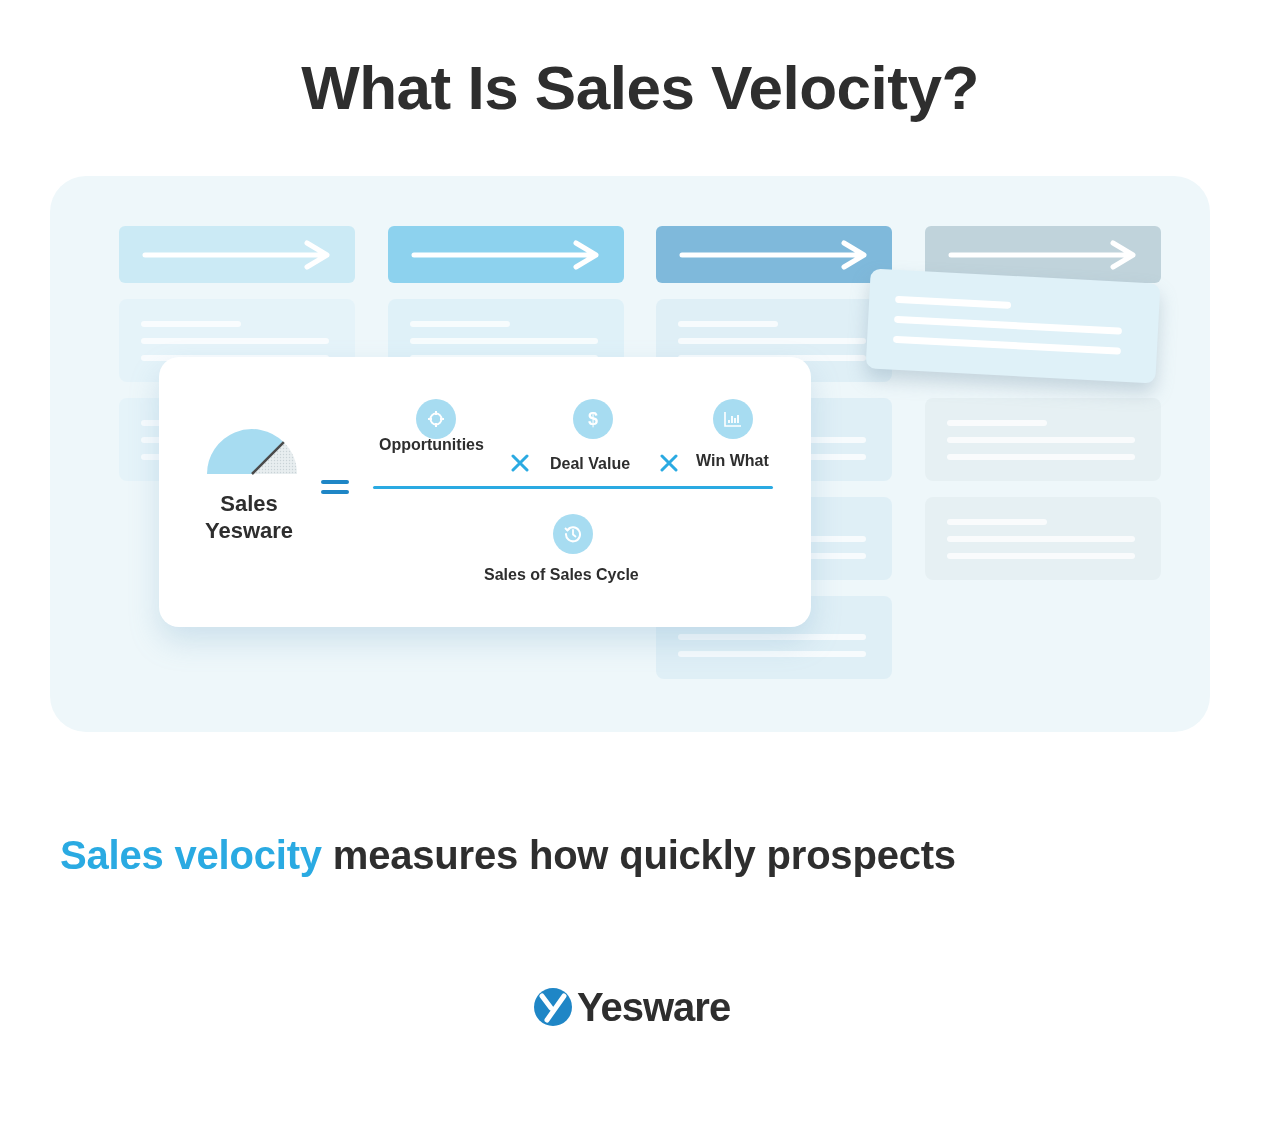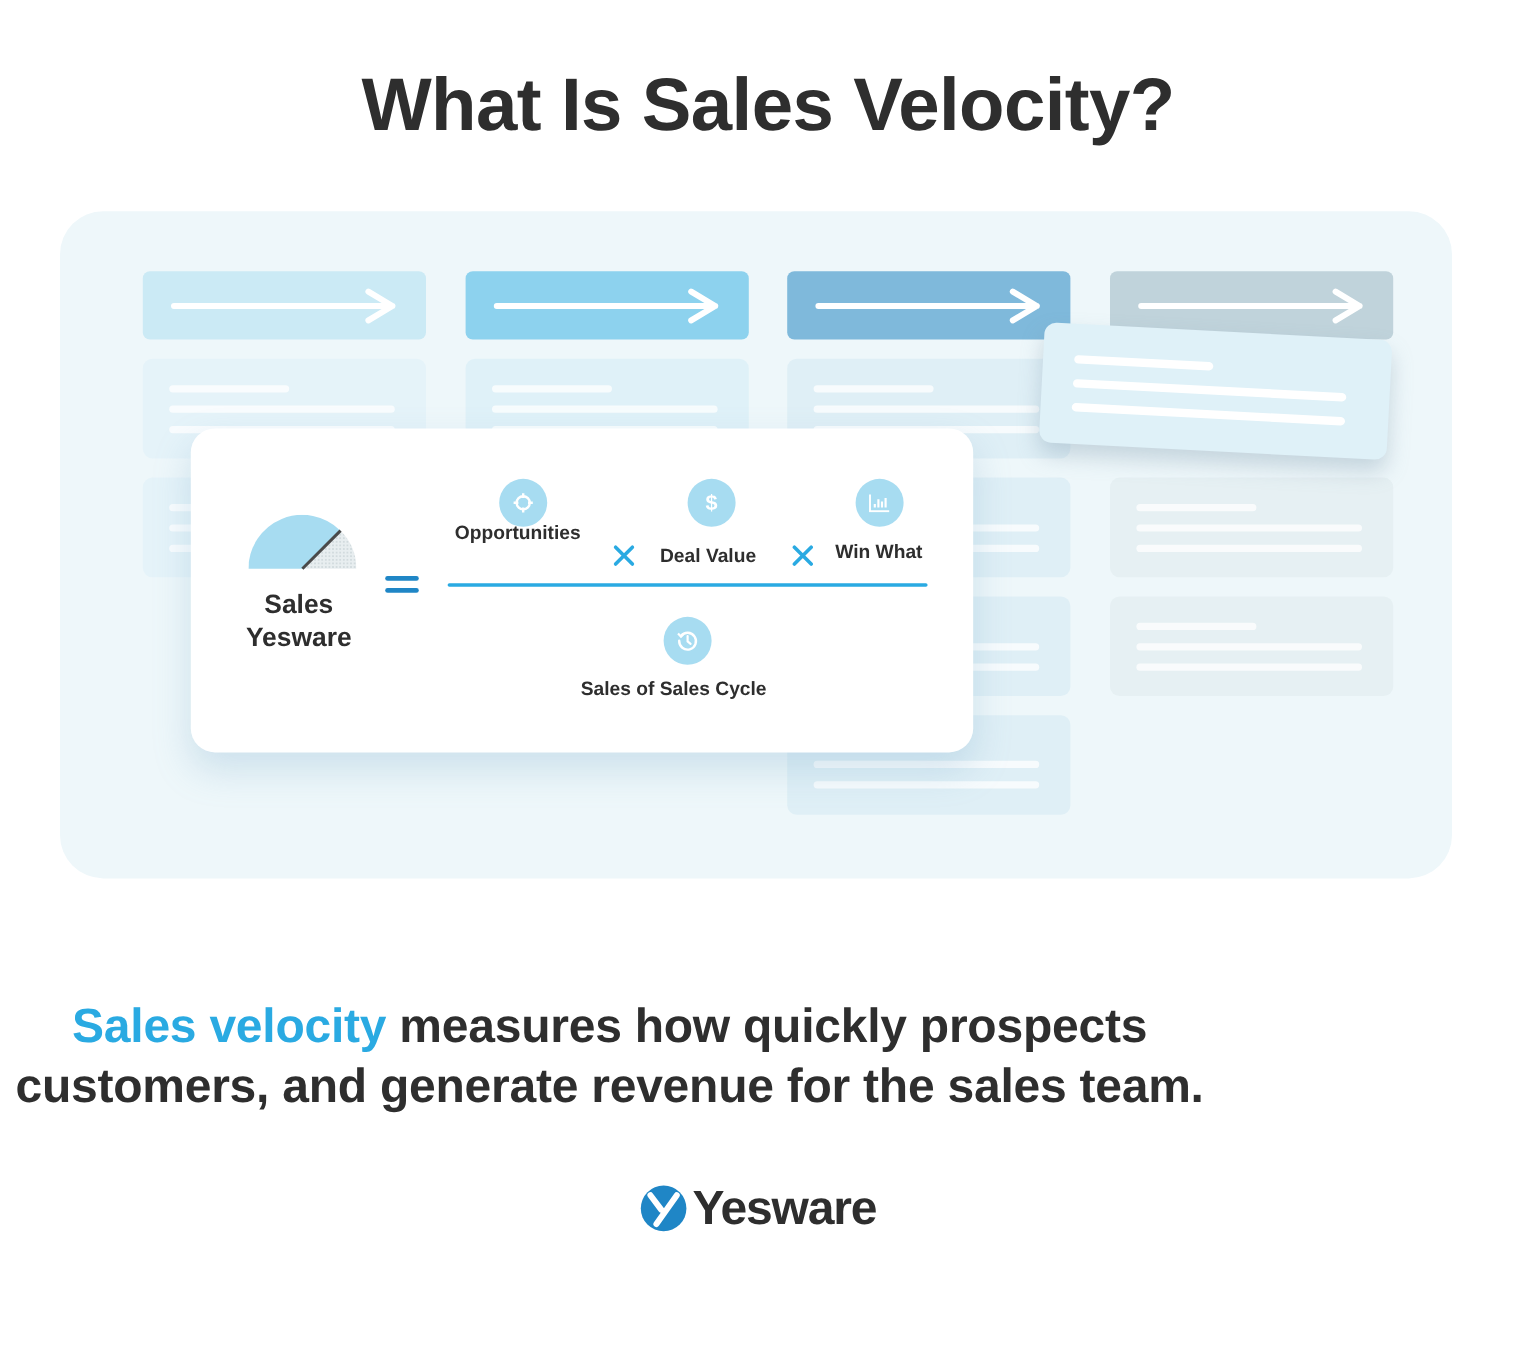--- a/index.html
+++ b/index.html
@@ -206,21 +206,20 @@
         <path d="M3.5 5 A7 7 0 1 1 2 9" stroke="#fff" stroke-width="2" fill="none" stroke-linecap="round"></path>
         <path d="M1 3 L3.5 5.5 L6 3" stroke="#fff" stroke-width="1.8" fill="none"></path>
         <path d="M9 5 V9.5 L11.5 11.5" stroke="#fff" stroke-width="1.8" fill="none" stroke-linecap="round"></path>
       </svg>
   </div>
   <div class="term-label" style="left:325px; top:209px;">Sales of Sales Cycle</div>
 </div>
 
 <div class="desc">
   <div><span class="hl">Sales velocity</span><span> measures how quickly prospects</span></div>
-  <div>customers, and generate revenue for the sales team.</div>
 </div>
 
 <div class="logo">
   <svg width="40" height="40" viewBox="0 0 40 40">
     <circle cx="20" cy="20" r="19" fill="#1f86c6"></circle>
     <path d="M9 9 L18 21 M31 9 L14 33" stroke="#fff" stroke-width="5" stroke-linecap="round"></path>
   </svg>
   <span class="logo-text">Yesware</span>
 </div>
 

